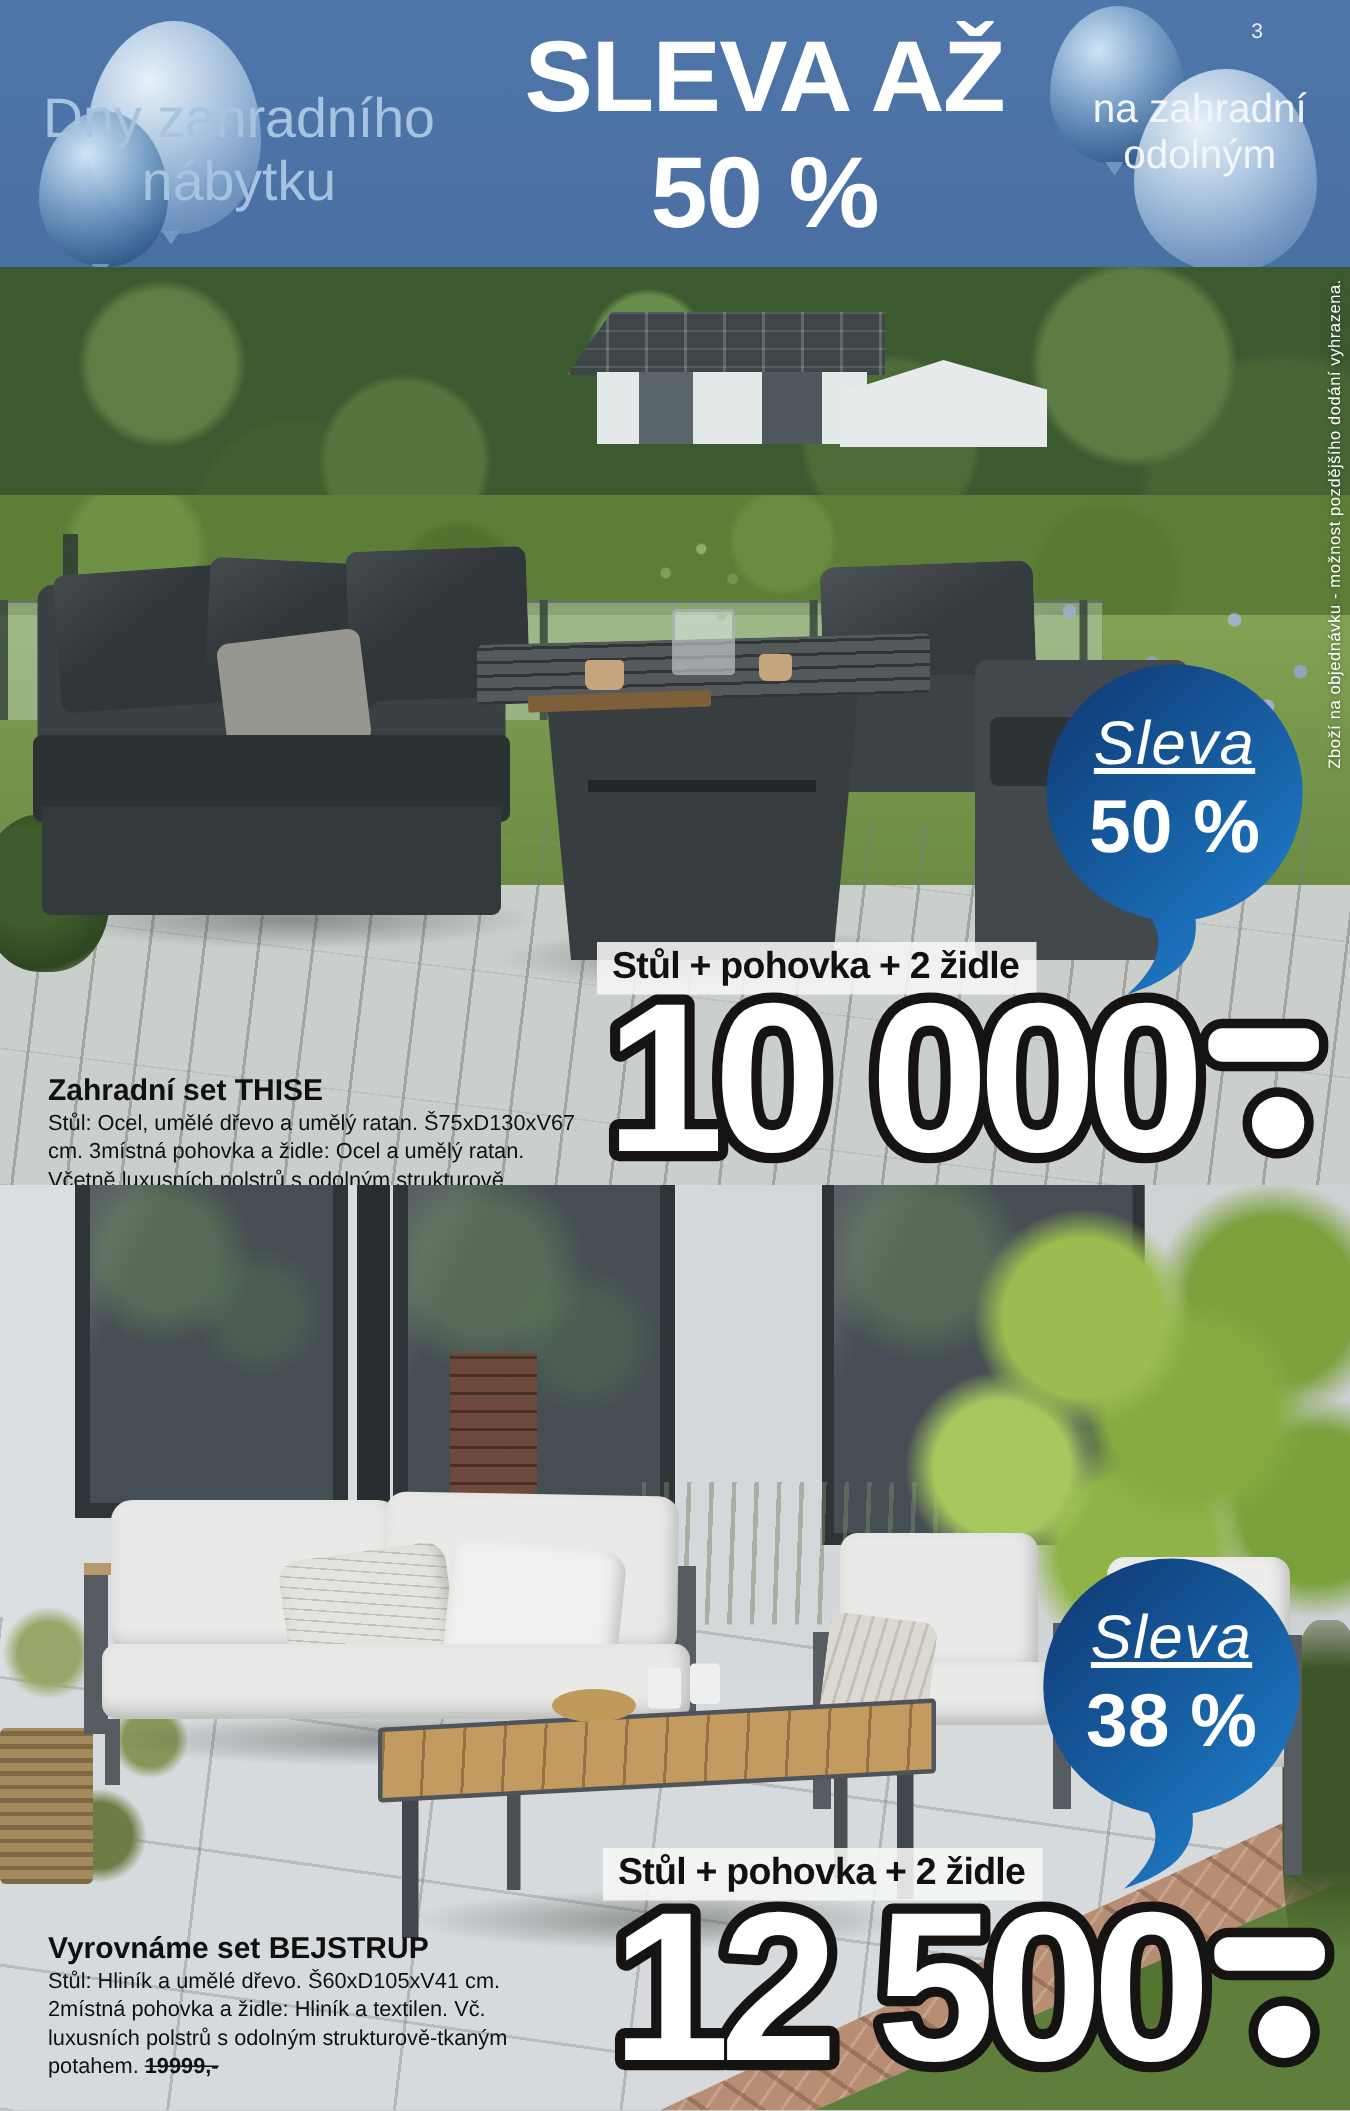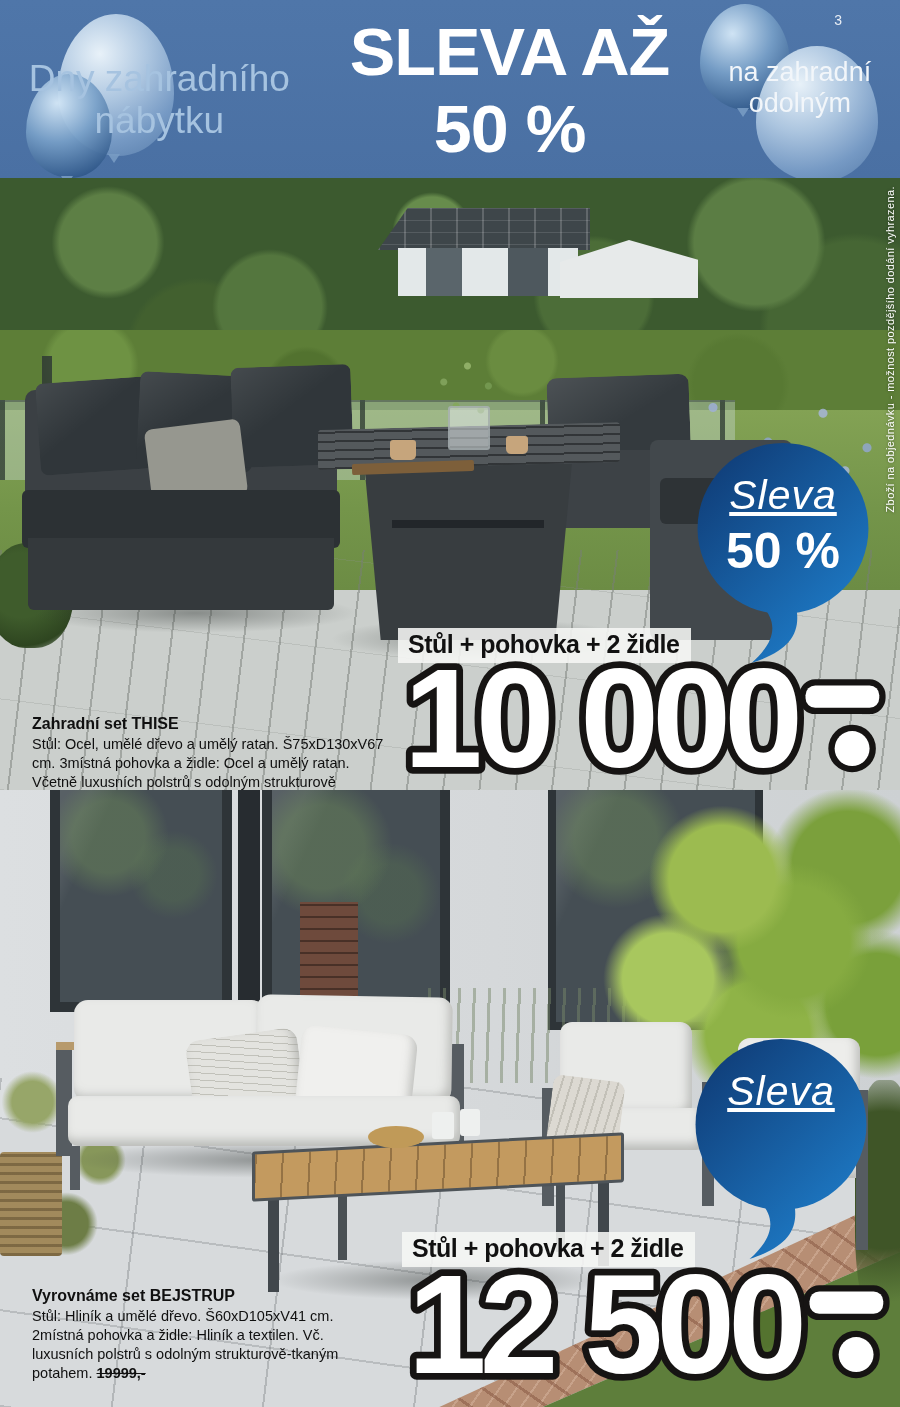--- a/index.html
+++ b/index.html
@@ -165,21 +165,21 @@
   .combo-strip { position:absolute; z-index:7; background:rgba(246,247,245,.88); color:#111;
     font-size:25px; font-weight:700; padding:2px 12px 4px 10px; letter-spacing:-.5px; }
   .price-svg { position:absolute; z-index:7; }
   .price-text { font-family:"Liberation Sans", sans-serif; font-weight:700; font-size:146px; letter-spacing:-7px;
     fill:#fff; stroke:#161413; stroke-width:14px; stroke-linejoin:round; paint-order:stroke fill; }
   .price-mark { fill:#fff; stroke:#161413; stroke-width:13px; stroke-linejoin:round; paint-order:stroke fill; }
 
   .product-info { position:absolute; z-index:7; color:#101010; width:352px; }
   .product-brand { font-size:21px; font-weight:700; letter-spacing:1px; color:#1a1a1a; margin-bottom:10px; }
   .product-brand sup { font-size:10px; }
-  .product-name { font-size:16px; font-weight:700; line-height:1.3; }
+  .product-name { font-size:20px; font-weight:700; line-height:1.3; }
   .product-desc { font-size:14.5px; line-height:1.32; }
   .old-price { font-weight:700; text-decoration:line-through; }
 </style>
 </head>
 <body>
 
 <div class="page">
 
   <header class="banner">
     <div class="balloon light" style="left:58px;top:14px;width:116px;height:142px;"></div>
@@ -320,20 +320,21 @@
         <defs>
           <linearGradient id="g3" gradientUnits="userSpaceOnUse" x1="12" y1="10" x2="175" y2="175">
             <stop offset="0" stop-color="#0f3a74"></stop>
               <stop offset="1" stop-color="#1e7cc8"></stop>
           </linearGradient>
         </defs>
         <circle cx="90" cy="90" r="87" fill="url(#g3)"></circle>
         <path d="M103,168 C109,196 98,214 58,227 C86,202 82,184 70,170 Z" fill="url(#g3)"></path>
       </svg>
       <div class="btxt sl-label">Sleva</div>
+      <div class="btxt sl-value">38 %</div>
     </div>
 
     <div class="combo-strip" style="left:402px;top:442px;">Stůl + pohovka + 2 židle</div>
 
     <svg class="price-svg" style="left:402px;top:468px;width:490px;height:132px;" viewBox="0 0 505 135">
       <text class="price-text" x="6" y="118">12 500</text>
       <g>
         <rect class="price-mark" x="420" y="34" width="76" height="23" rx="10"></rect>
         <circle class="price-mark" cx="468" cy="99" r="18"></circle>
       </g>

